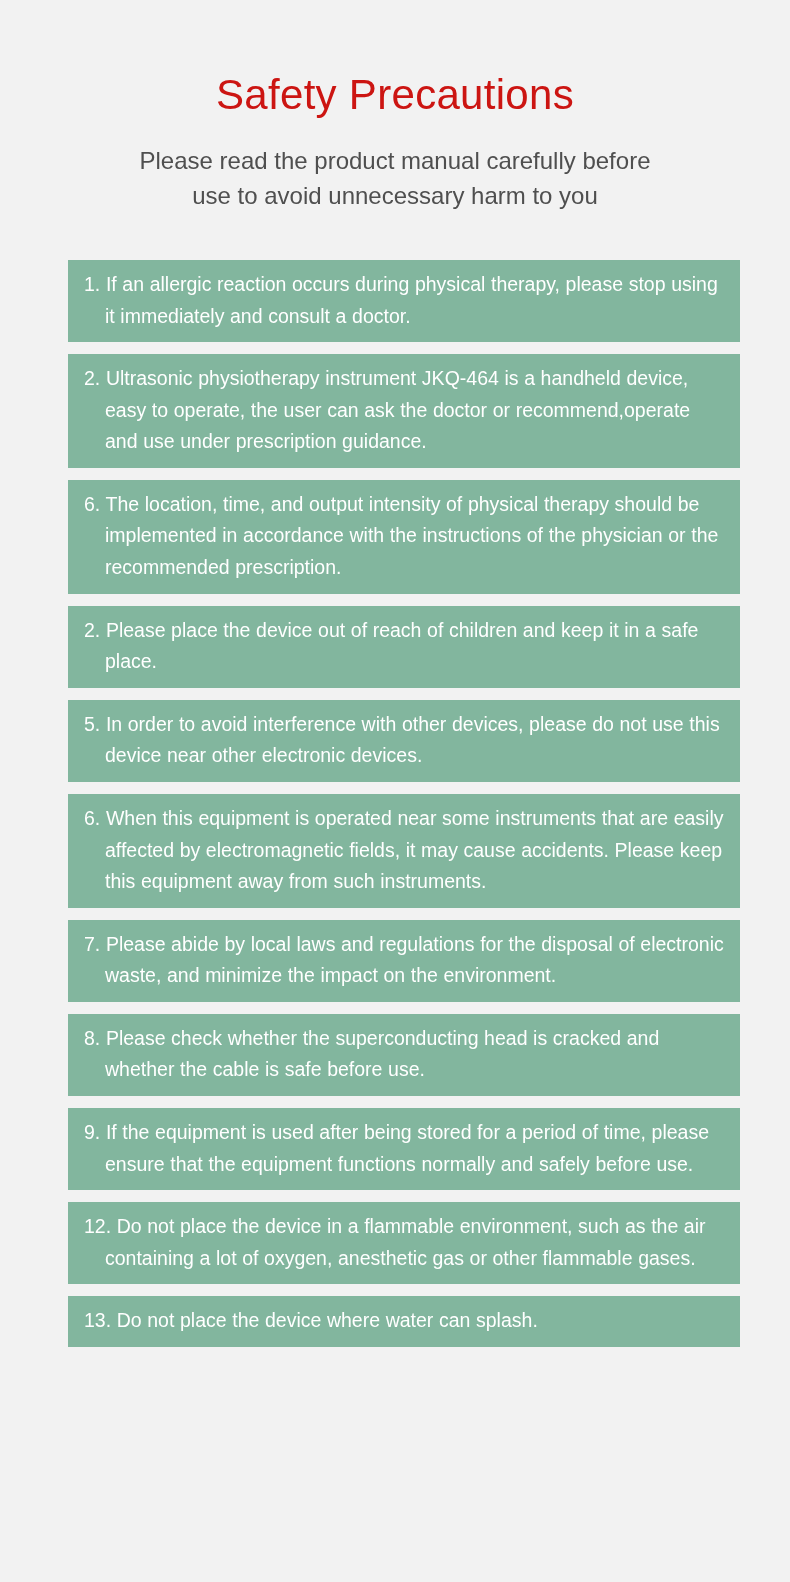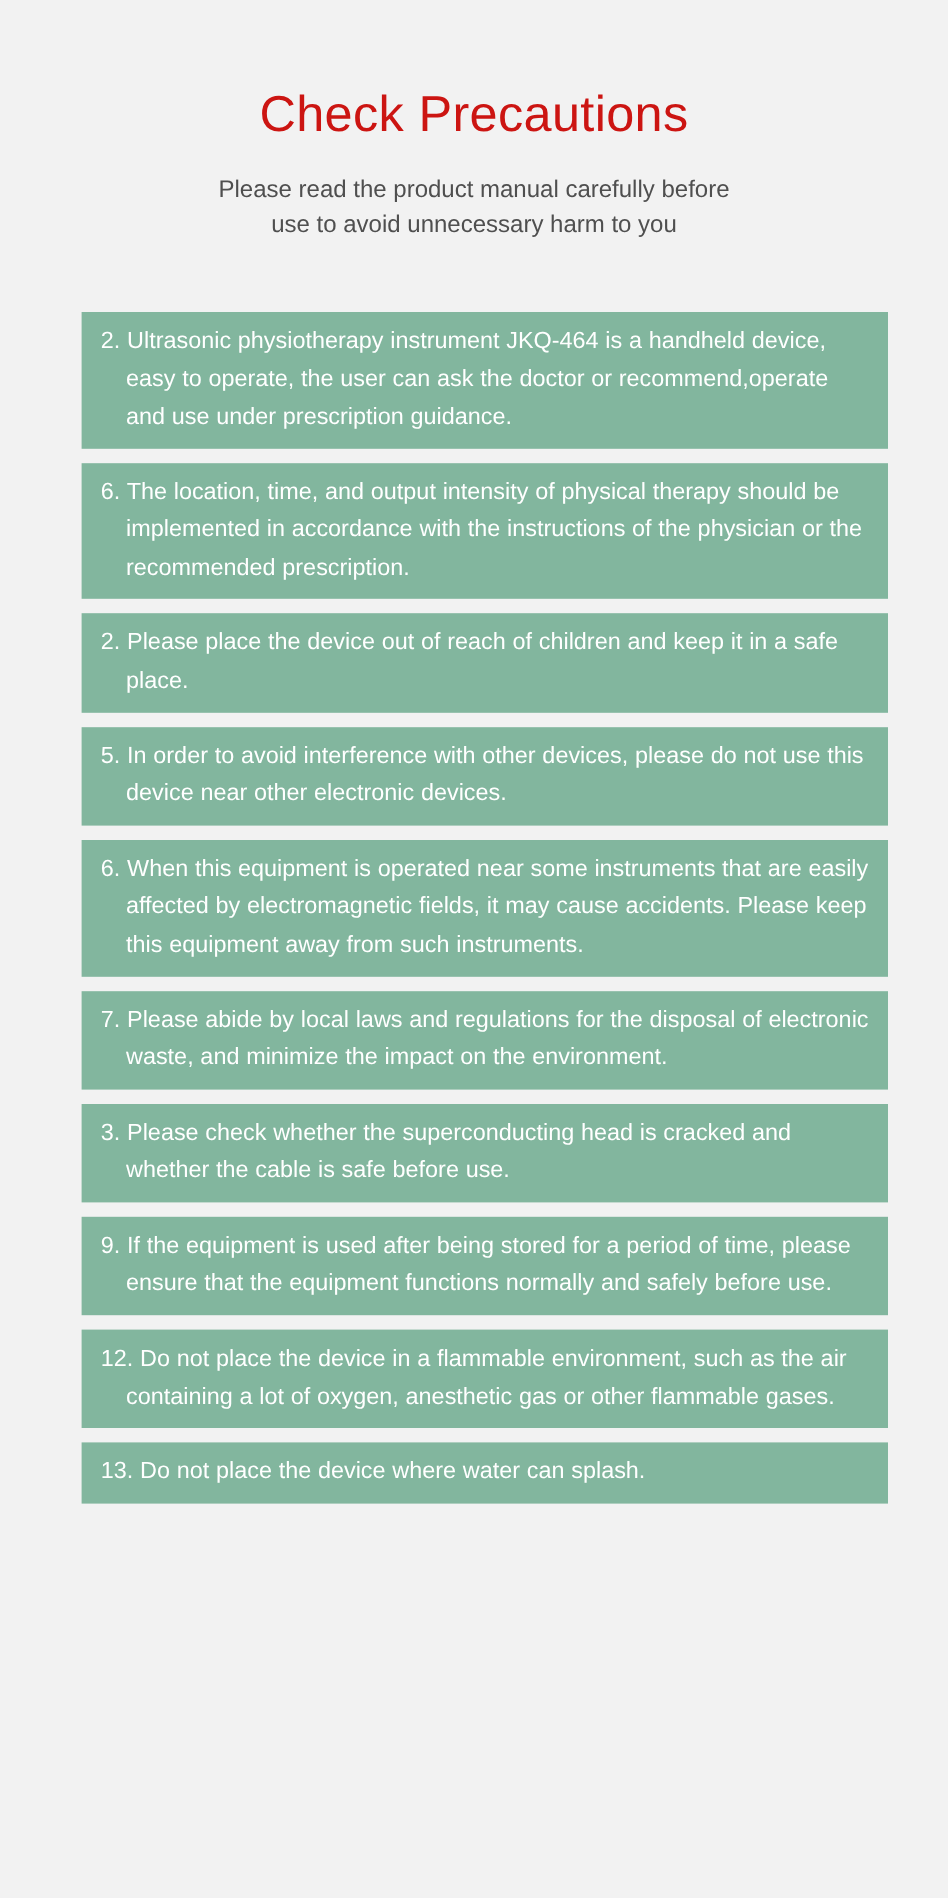--- a/index.html
+++ b/index.html
@@ -32,21 +32,21 @@
     font-weight: 400;
     letter-spacing: 0.3px;
     line-height: 1.1;
     margin: 0;
     font-family: "Liberation Sans", "DejaVu Sans", sans-serif;
   }
   .subtitle {
     margin: 26px auto 0 auto;
     width: 560px;
     color: #4f4f4f;
-    font-size: 20px;
+    font-size: 24px;
     font-weight: 400;
     line-height: 1.45;
     text-align: center;
   }
   .subtitle .sub-line {
     display: block;
   }
 
   
   .precautions {
@@ -78,48 +78,51 @@
   .precaution-item:last-child {
     margin-bottom: 0;
   }
 </style>
 </head>
 <body>
 
 <div class="page">
 
   <div class="header">
-    <h1 class="page-title">Check Precautions</h1>
+    <h1 class="page-title">Safety Precautions</h1>
     <div class="subtitle">
       <span class="sub-line">Please read the product manual carefully before</span>
       <span class="sub-line">use to avoid unnecessary harm to you</span>
     </div>
   </div>
 
   <ul class="precautions">
+    <li class="precaution-item">
+      <span class="item-text">1. If an allergic reaction occurs during physical therapy, please stop using it immediately and consult a doctor.</span>
+    </li>
     <li class="precaution-item">
       <span class="item-text">2. Ultrasonic physiotherapy instrument JKQ-464 is a handheld device, easy to operate, the user can ask the doctor or recommend,operate and use under prescription guidance.</span>
     </li>
     <li class="precaution-item">
       <span class="item-text">6. The location, time, and output intensity of physical therapy should be implemented in accordance with the instructions of the physician or the recommended prescription.</span>
     </li>
     <li class="precaution-item">
       <span class="item-text">2. Please place the device out of reach of children and keep it in a safe place.</span>
     </li>
     <li class="precaution-item">
       <span class="item-text">5. In order to avoid interference with other devices, please do not use this device near other electronic devices.</span>
     </li>
     <li class="precaution-item">
       <span class="item-text">6. When this equipment is operated near some instruments that are easily affected by electromagnetic fields, it may cause accidents. Please keep this equipment away from such instruments.</span>
     </li>
     <li class="precaution-item">
       <span class="item-text">7. Please abide by local laws and regulations for the disposal of electronic waste, and minimize the impact on the environment.</span>
     </li>
     <li class="precaution-item">
-      <span class="item-text">3. Please check whether the superconducting head is cracked and whether the cable is safe before use.</span>
+      <span class="item-text">8. Please check whether the superconducting head is cracked and whether the cable is safe before use.</span>
     </li>
     <li class="precaution-item">
       <span class="item-text">9. If the equipment is used after being stored for a period of time, please ensure that the equipment functions normally and safely before use.</span>
     </li>
     <li class="precaution-item">
       <span class="item-text">12. Do not place the device in a flammable environment, such as the air containing a lot of oxygen, anesthetic gas or other flammable gases.</span>
     </li>
     <li class="precaution-item">
       <span class="item-text">13. Do not place the device where water can splash.</span>
     </li>

